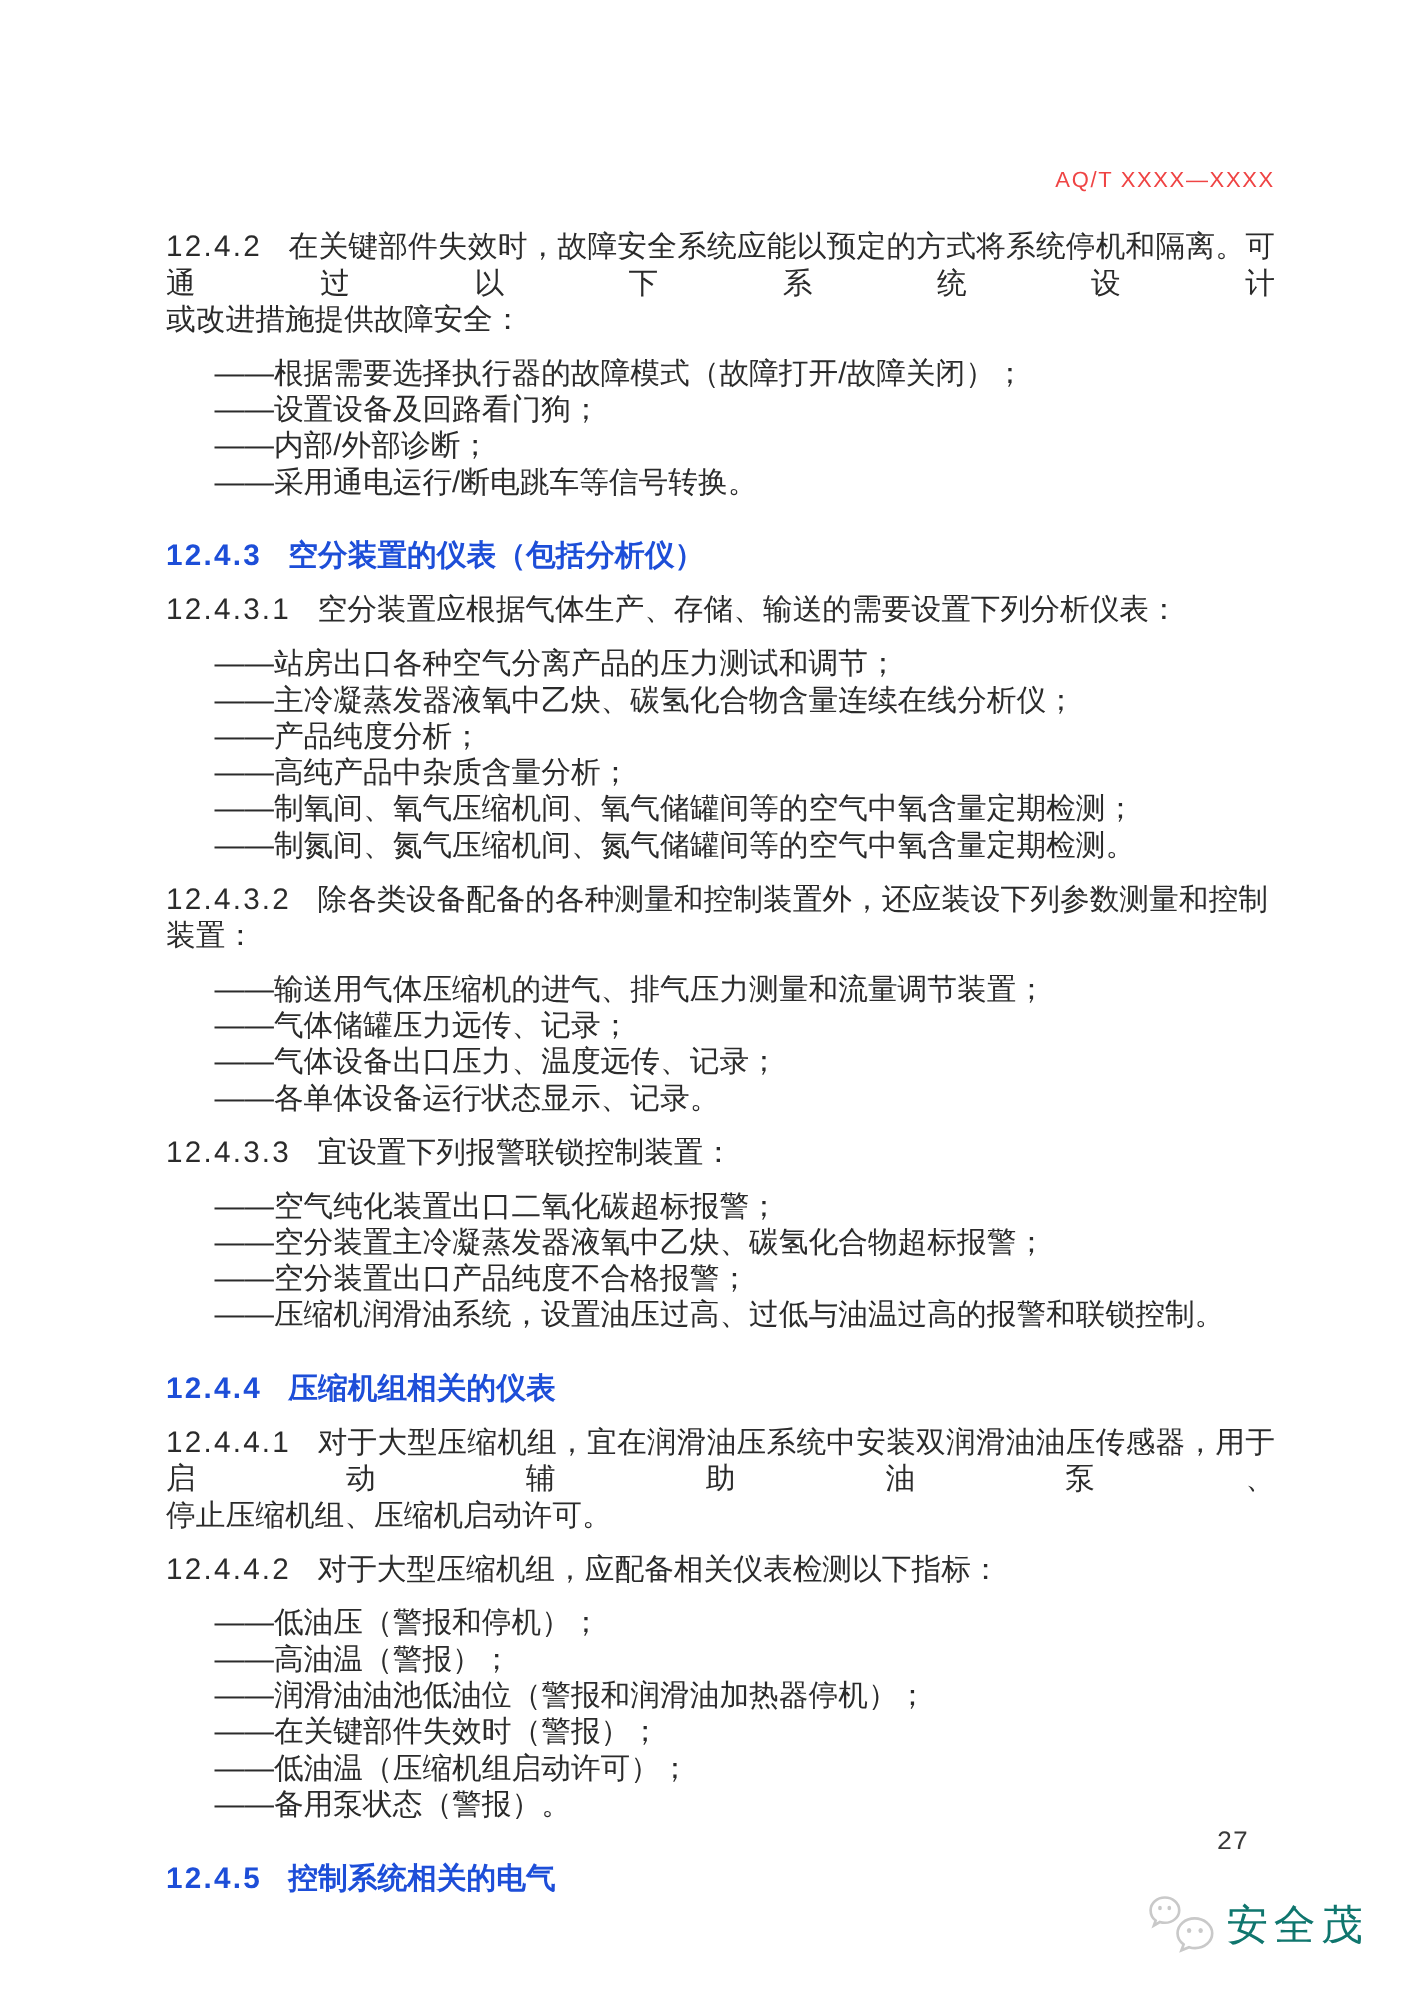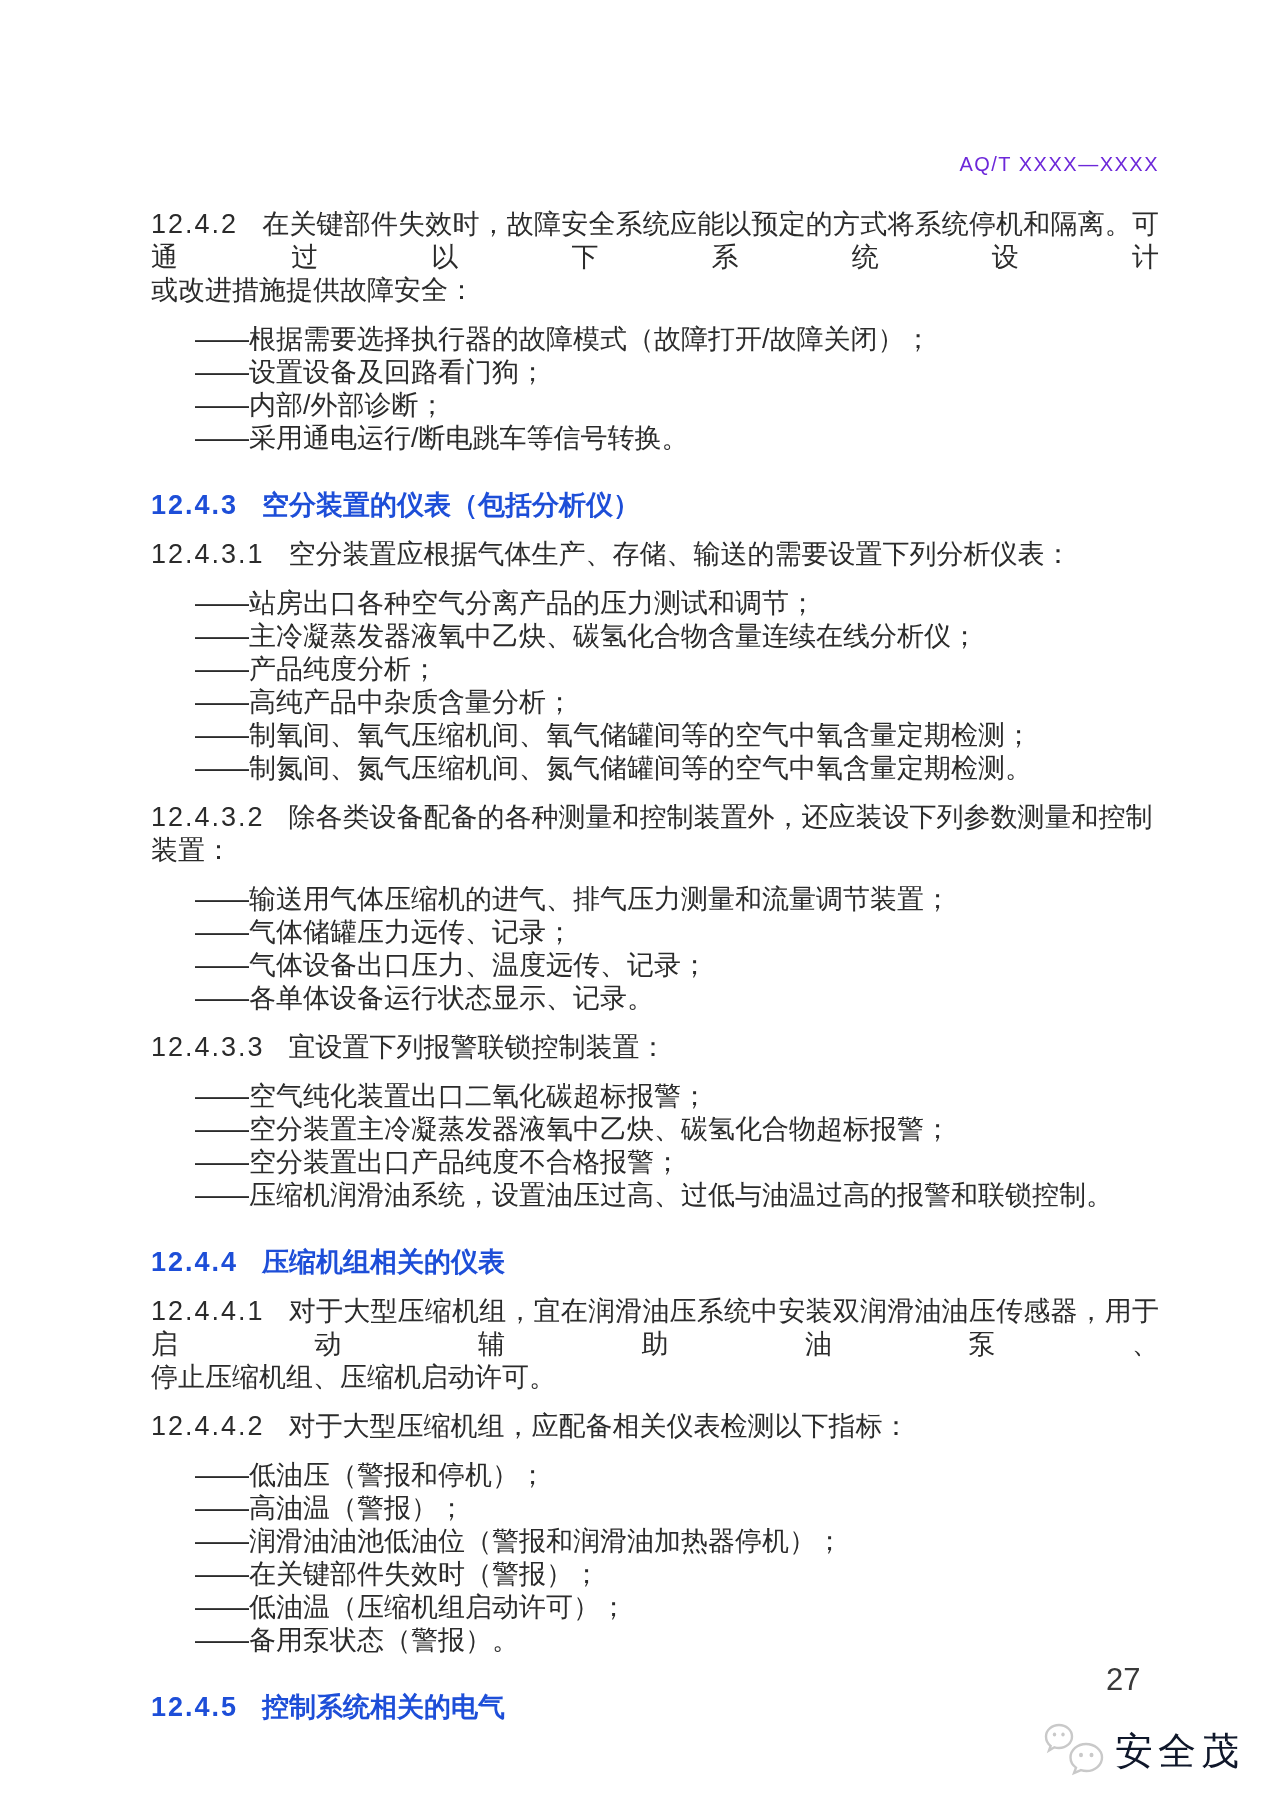--- a/index.html
+++ b/index.html
@@ -11,21 +11,21 @@
   }
   .page{position:absolute;inset:0;background:#ffffff;}
 
   
   .doc-header{
     position:absolute;top:152px;left:151px;width:1008px;
     text-align:right;
   }
   .std-code{
     font-size:20px;line-height:24px;letter-spacing:1.5px;
-    color:#6d28d9;font-weight:500;white-space:pre;text-align:right;
+    color:#ef4444;font-weight:500;white-space:pre;text-align:right;
   }
 
   
   .doc-body{
     position:absolute;top:208px;left:151px;width:1008px;
     font-size:27px;line-height:33px;color:#2b2b2b;
   }
   .doc-body > :first-child{margin-top:0;}
 
   .block-clause{margin-top:16px;}
@@ -35,31 +35,31 @@
 
   .block-heading{margin-top:34px;margin-bottom:14px;font-weight:bold;color:#1d4ed8;}
   .heading-num{letter-spacing:2px;margin-right:24px;white-space:nowrap;}
 
   .block-list{margin-top:16px;margin-bottom:16px;padding-left:44px;}
   .dash-item{line-height:33px;text-align:left;}
 
   
   .page-number{
     position:absolute;top:1662px;left:1106px;
-    font-family:Liberation Sans, sans-serif;
-    font-size:31px;color:#3a3a3a;
+    font-family:Liberation Mono, monospace;
+    font-size:24px;color:#3a3a3a;
   }
   .watermark{
     position:absolute;top:1722px;right:36px;
     display:flex;align-items:center;gap:10px;
     color:#c6c6c6;
   }
   .watermark-text{
     font-size:38px;line-height:56px;letter-spacing:5px;
-    color:#0f172a;font-weight:400;
+    color:#0f766e;font-weight:400;
   }
   .wm-icon{display:block;width:62px;height:58px;}
 </style>
 </head>
 <body>
 
 <div class="page">
 
   <div class="doc-header">
     <span class="std-code">AQ/T XXXX—XXXX</span>

